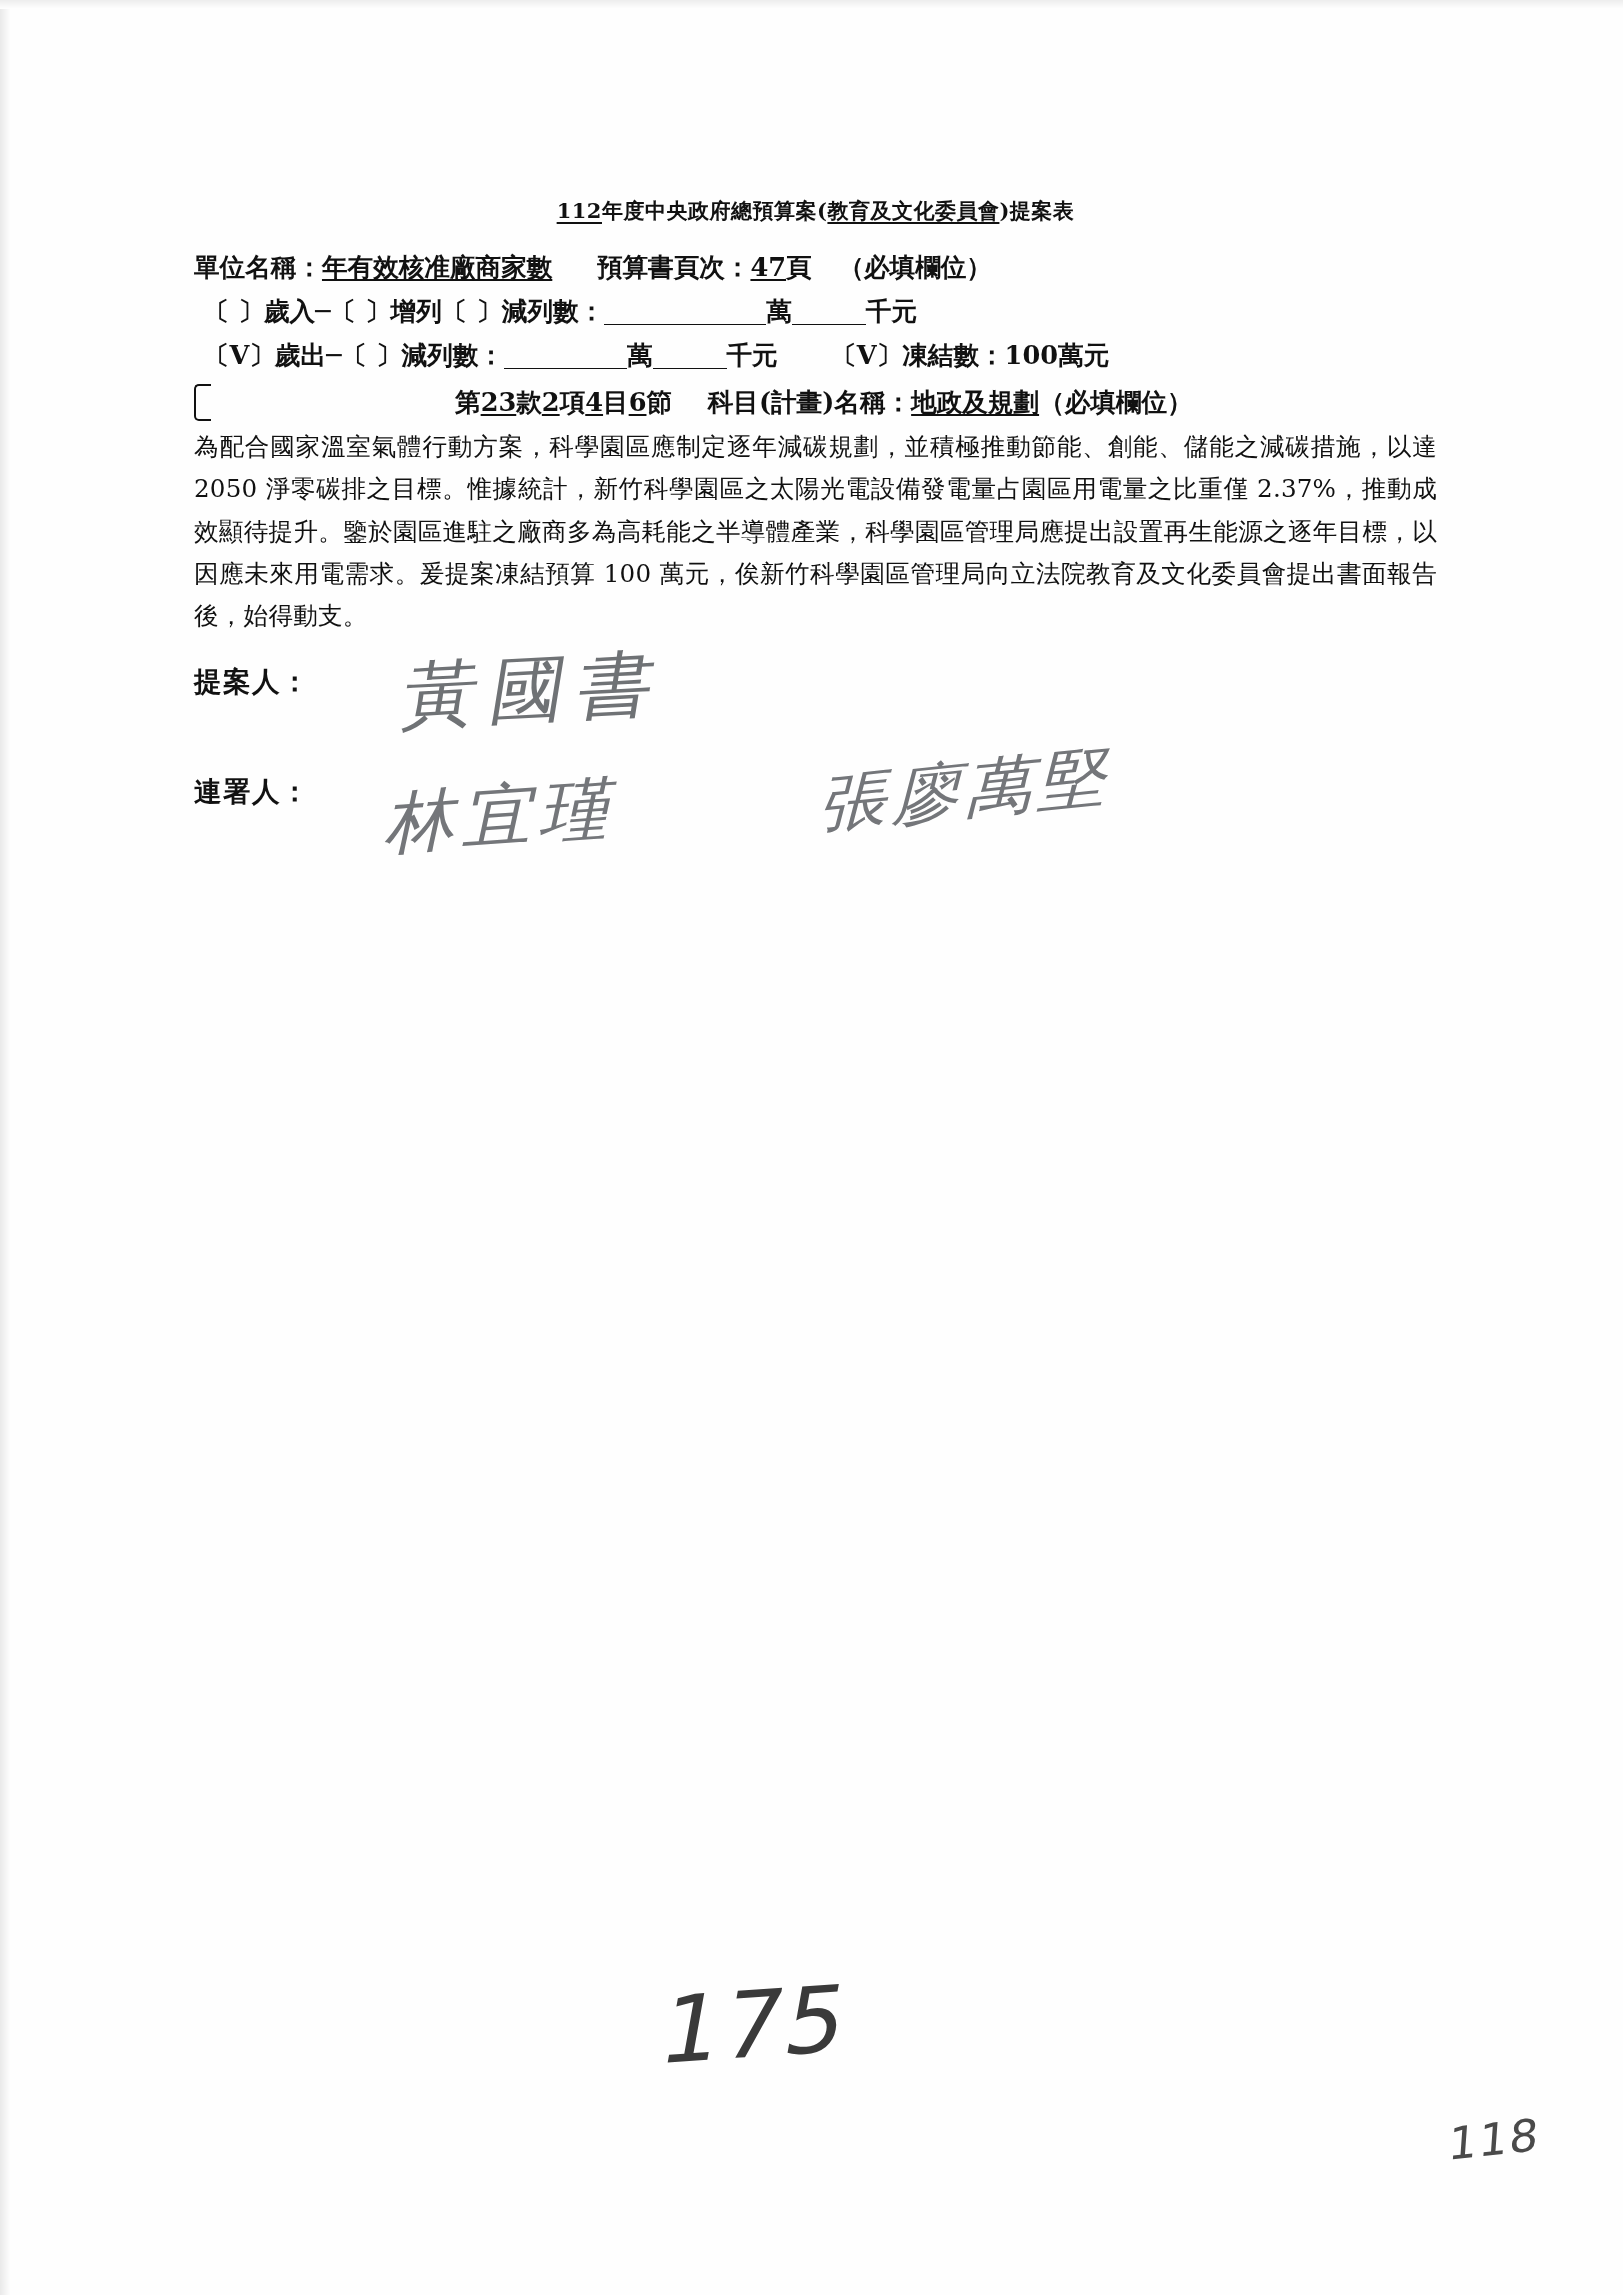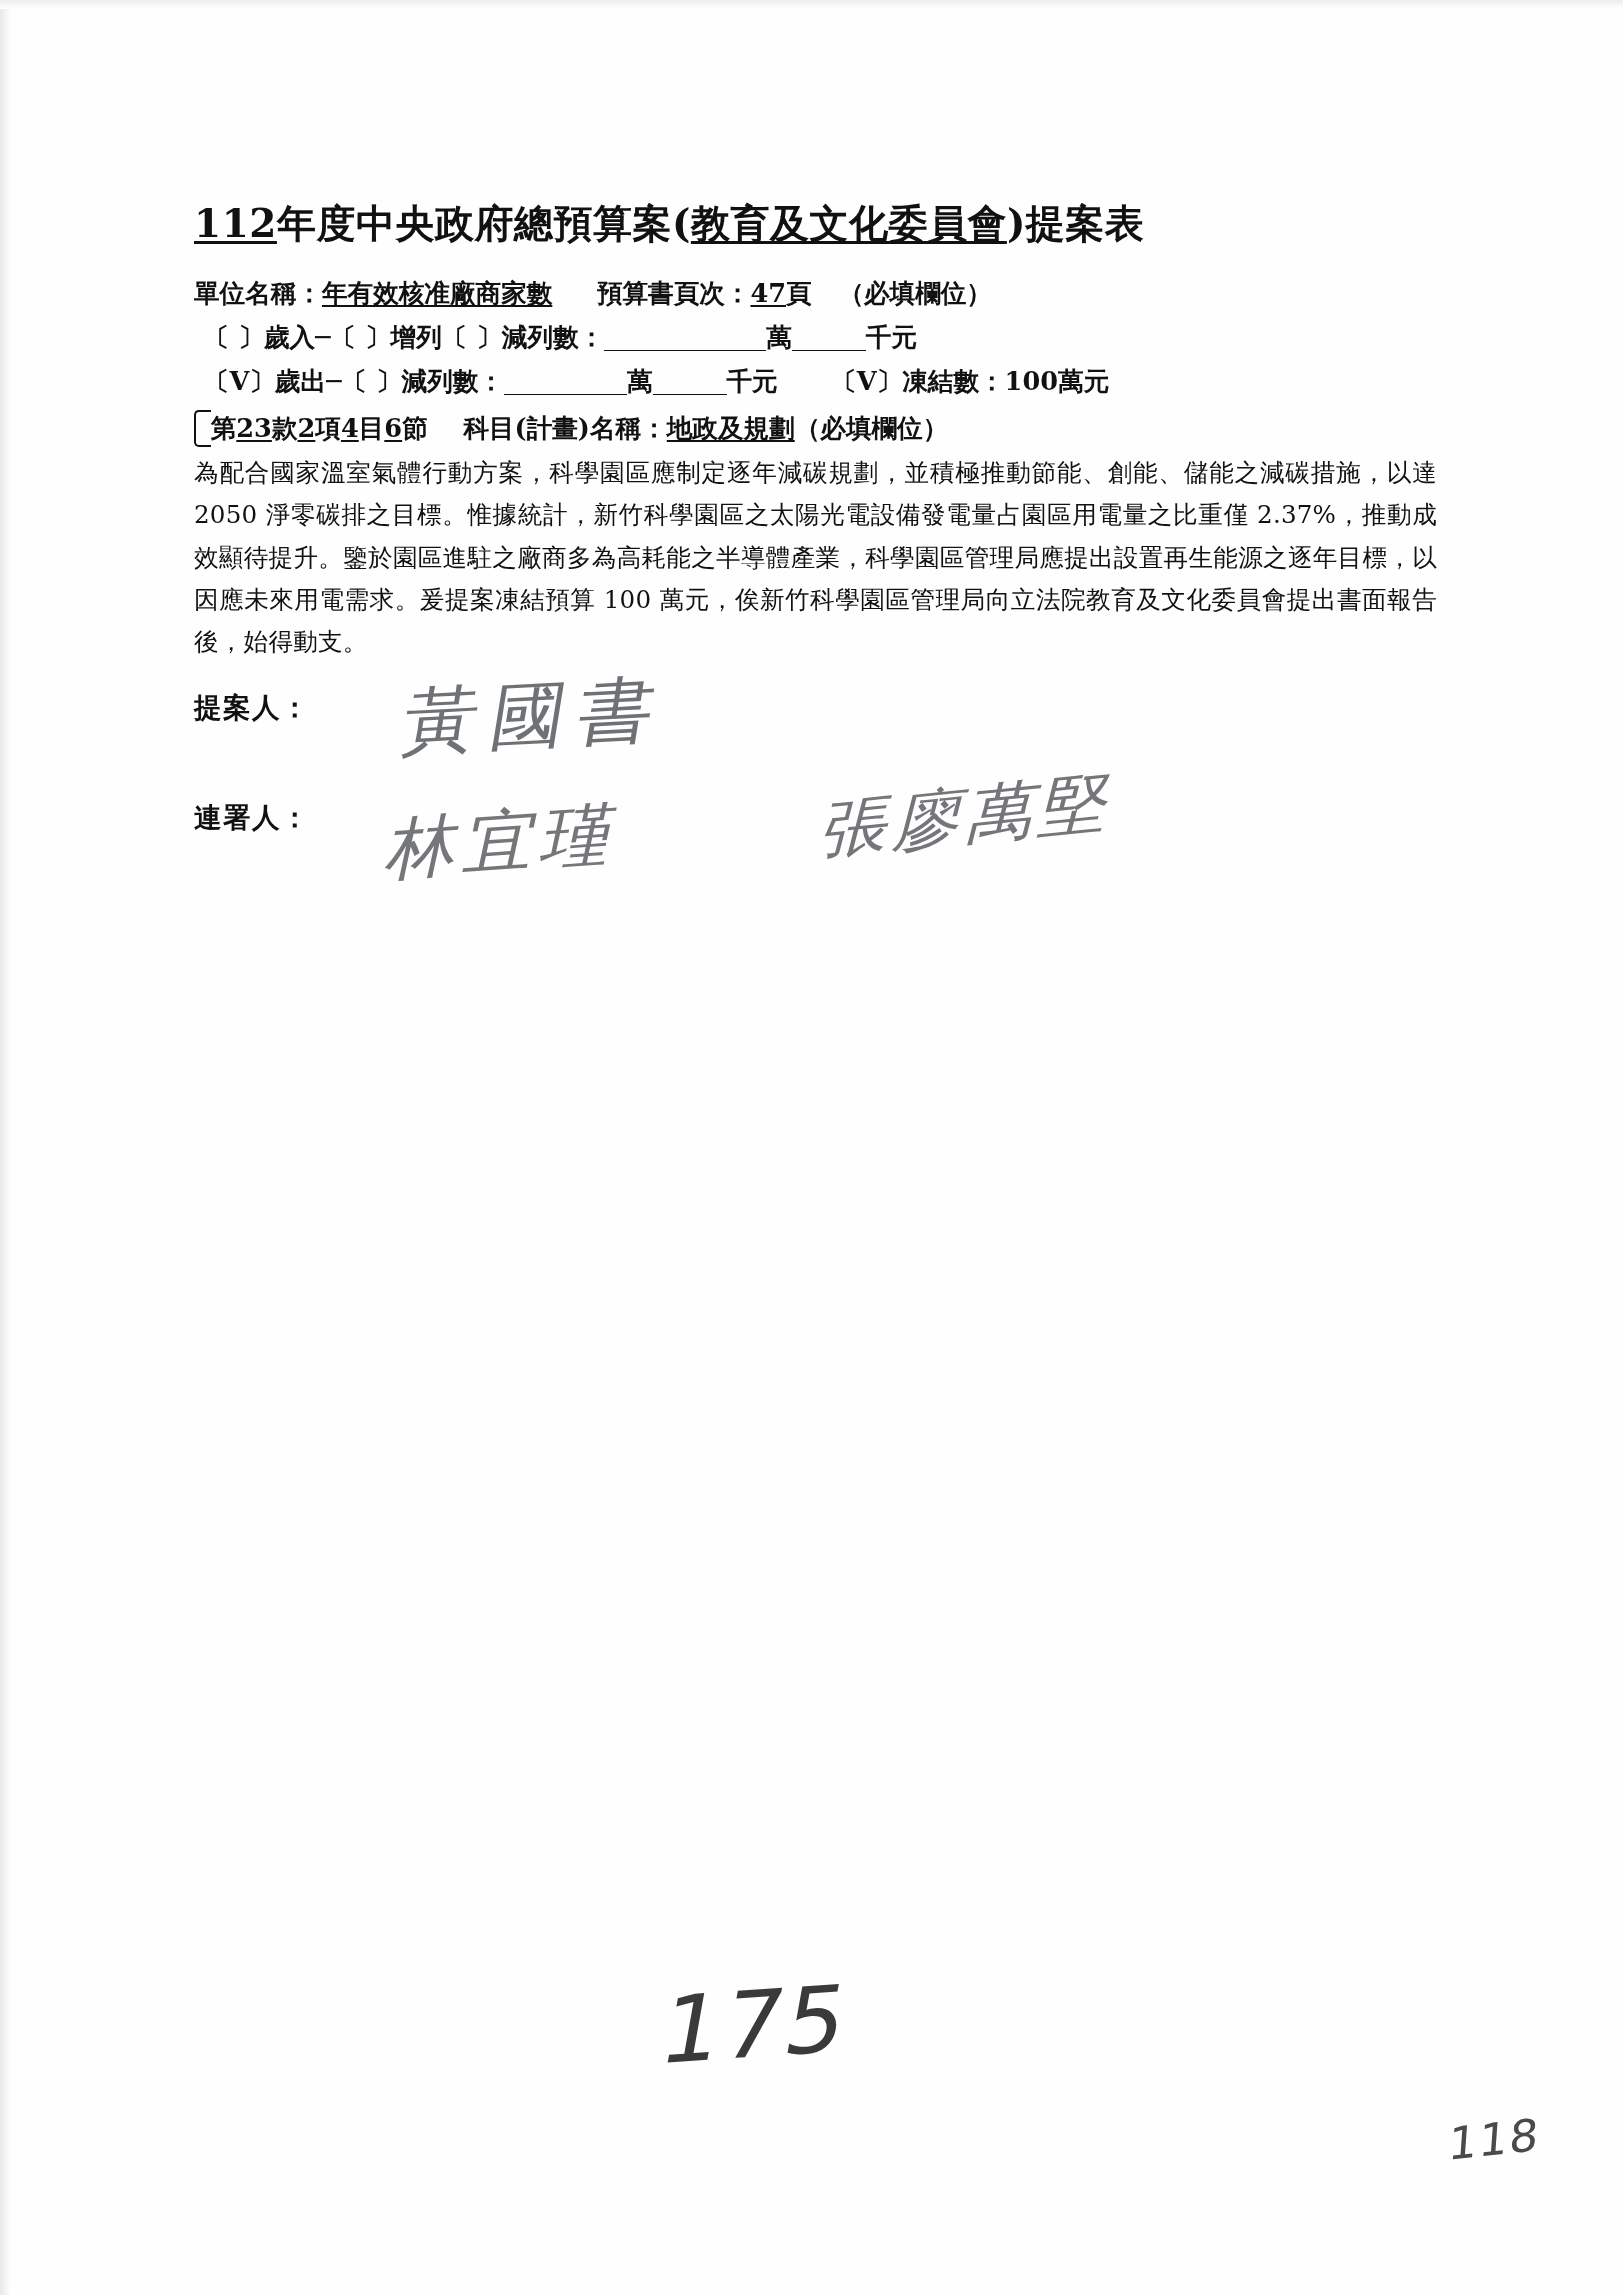--- a/index.html
+++ b/index.html
@@ -31,22 +31,22 @@
     width: 100%; height: 8.8px;
     background: linear-gradient(to bottom, #ededed, #ffffff);
   }
   .content {
     position: absolute;
     left: 194px;
     top: 197px;
     width: 1243px;
   }
   .doc-title {
-    text-align: left;
-    font-size: 39px;
+    text-align: center;
+    font-size: 21px;
     font-weight: bold;
     letter-spacing: 0.5px;
     margin: 0 0 21.6px 0;
     white-space: nowrap;
   }
   .doc-title .u {
     text-decoration: underline;
     text-underline-offset: 3.9px;
   }
   .form-block {
@@ -67,20 +67,21 @@
     vertical-align: -4.9px;
   }
   .w150 { width: 74px; }
   .w250 { width: 123px; }
   .w330 { width: 162px; }
   .w420 { width: 206px; }
   .bracket-wrap {
     position: relative;
     margin-top: 4.9px;
     padding-left: 16.7px;
+    text-align: center;
   }
   .bracket-wrap:before {
     content: "";
     position: absolute;
     left: 0;
     top: 2px;
     bottom: 2px;
     width: 14.7px;
     border: 2px solid #111;
     border-right: none;

